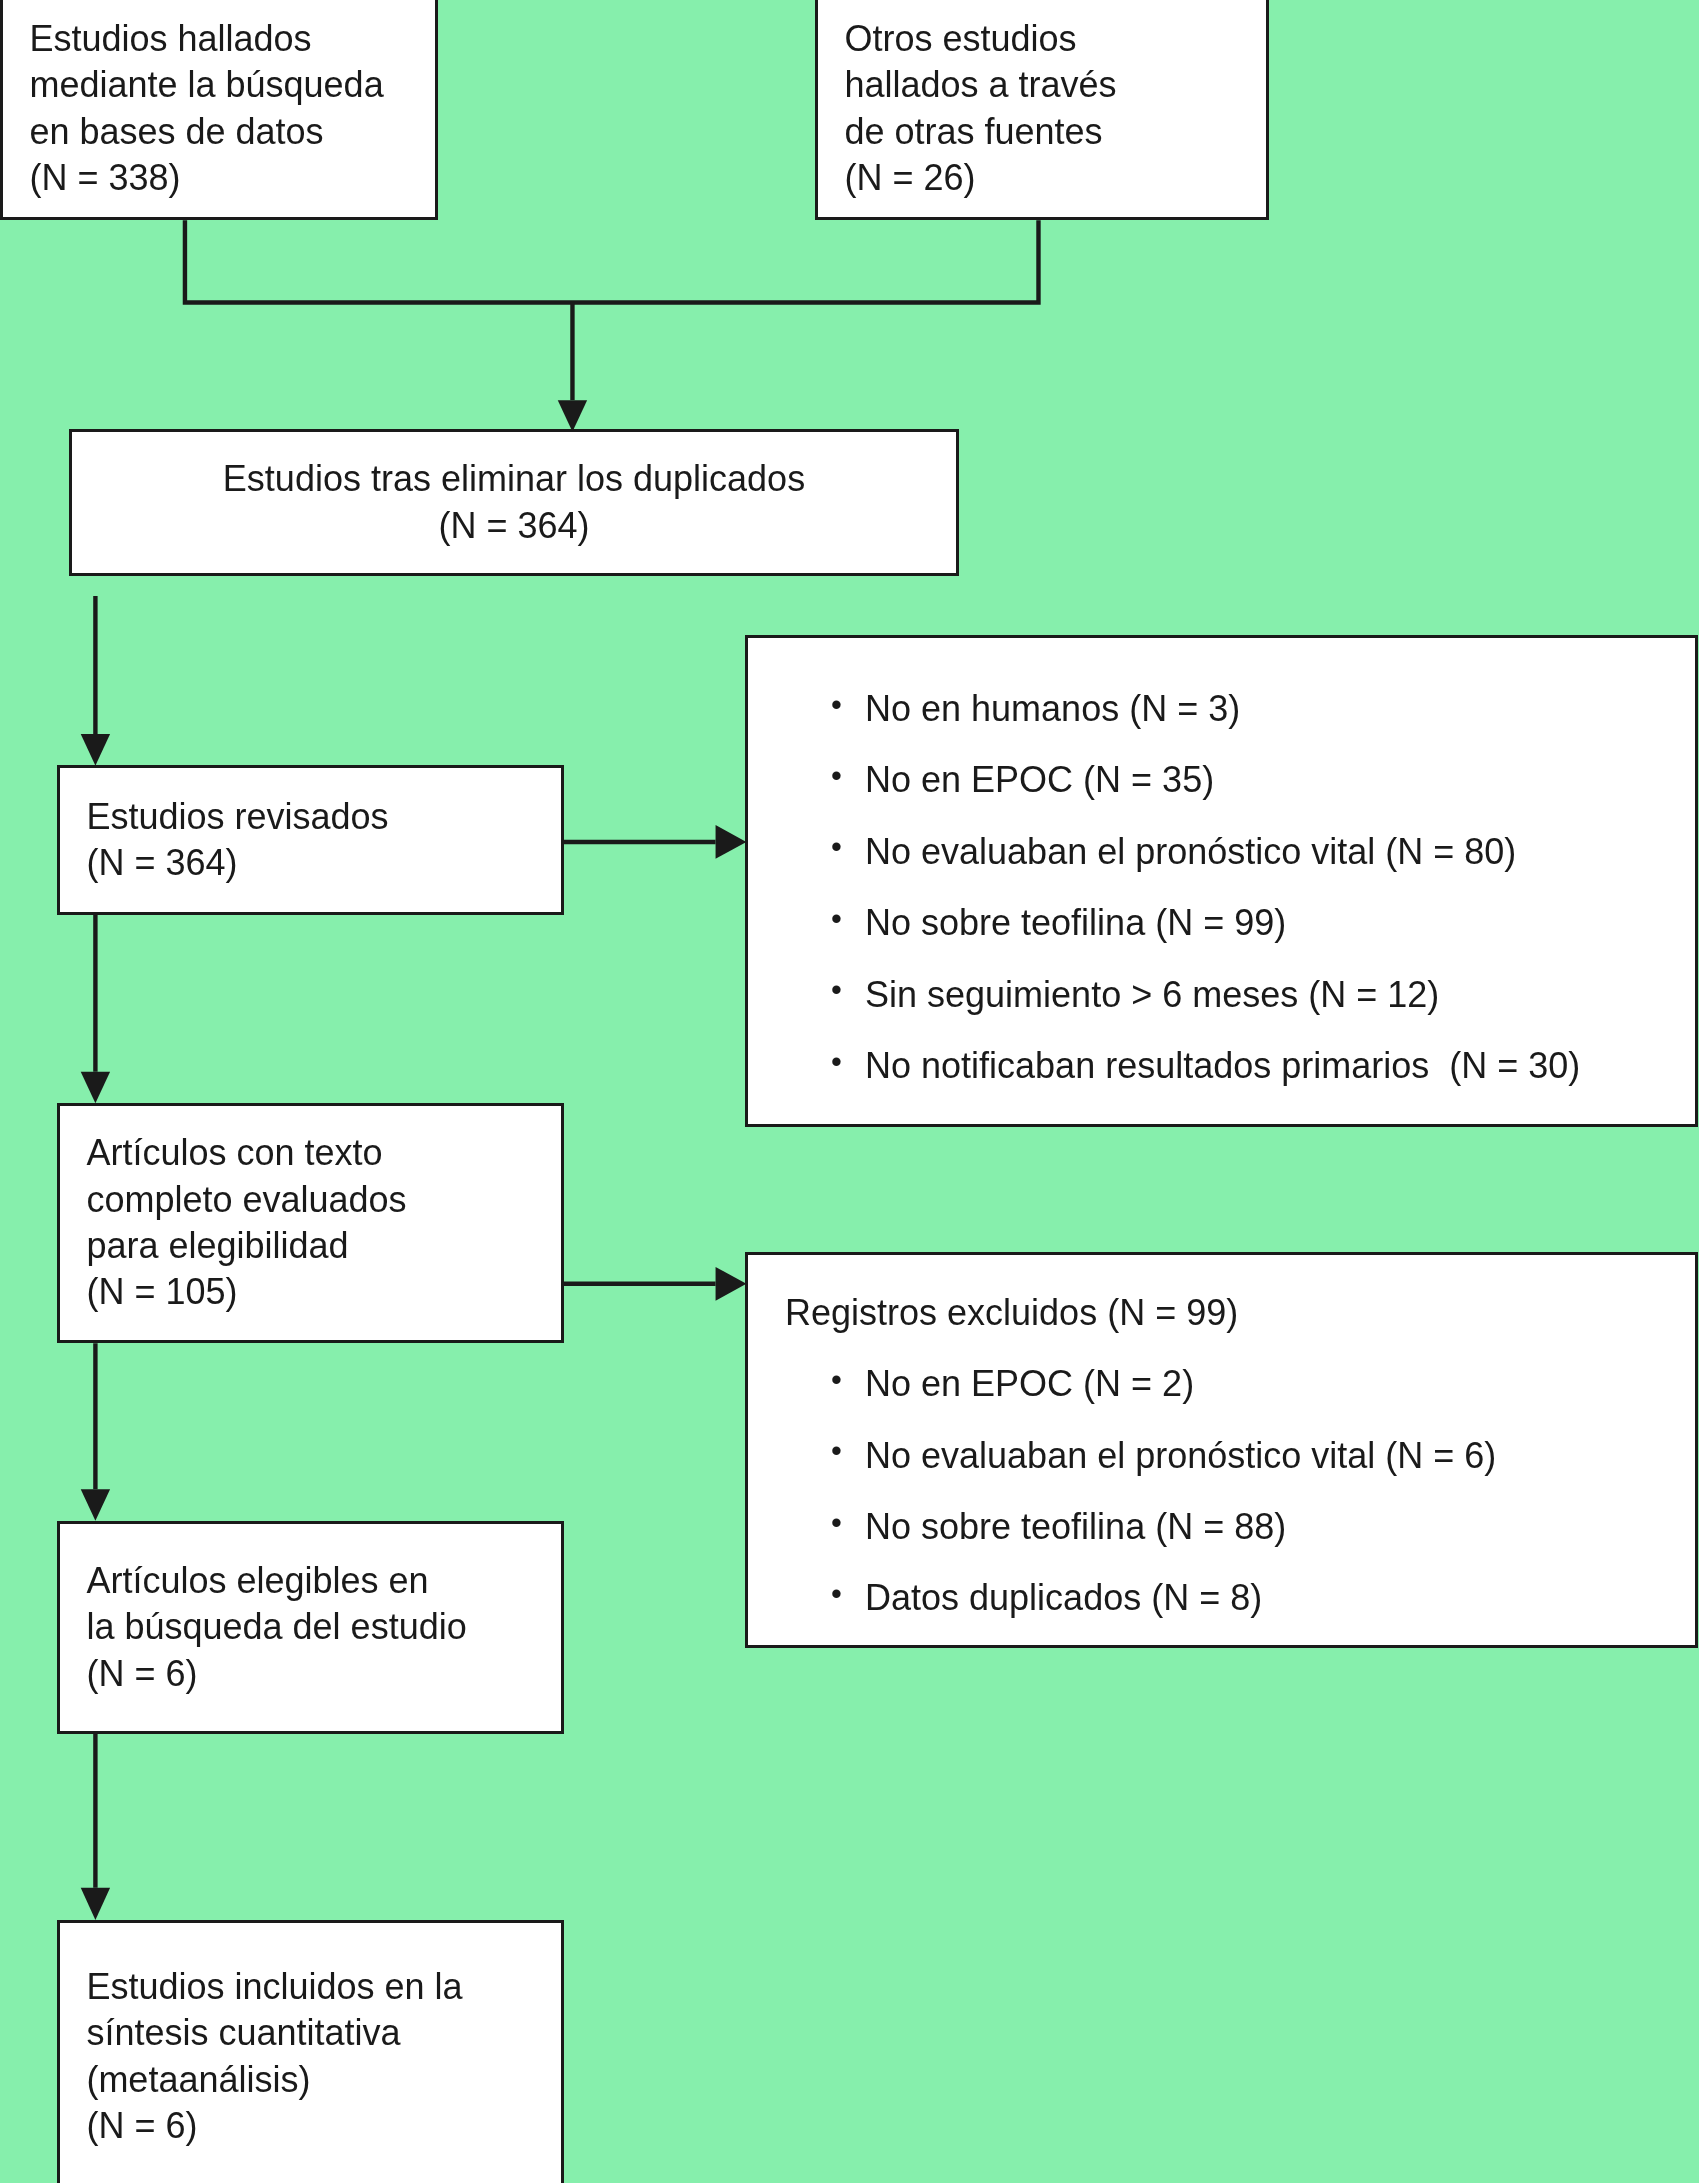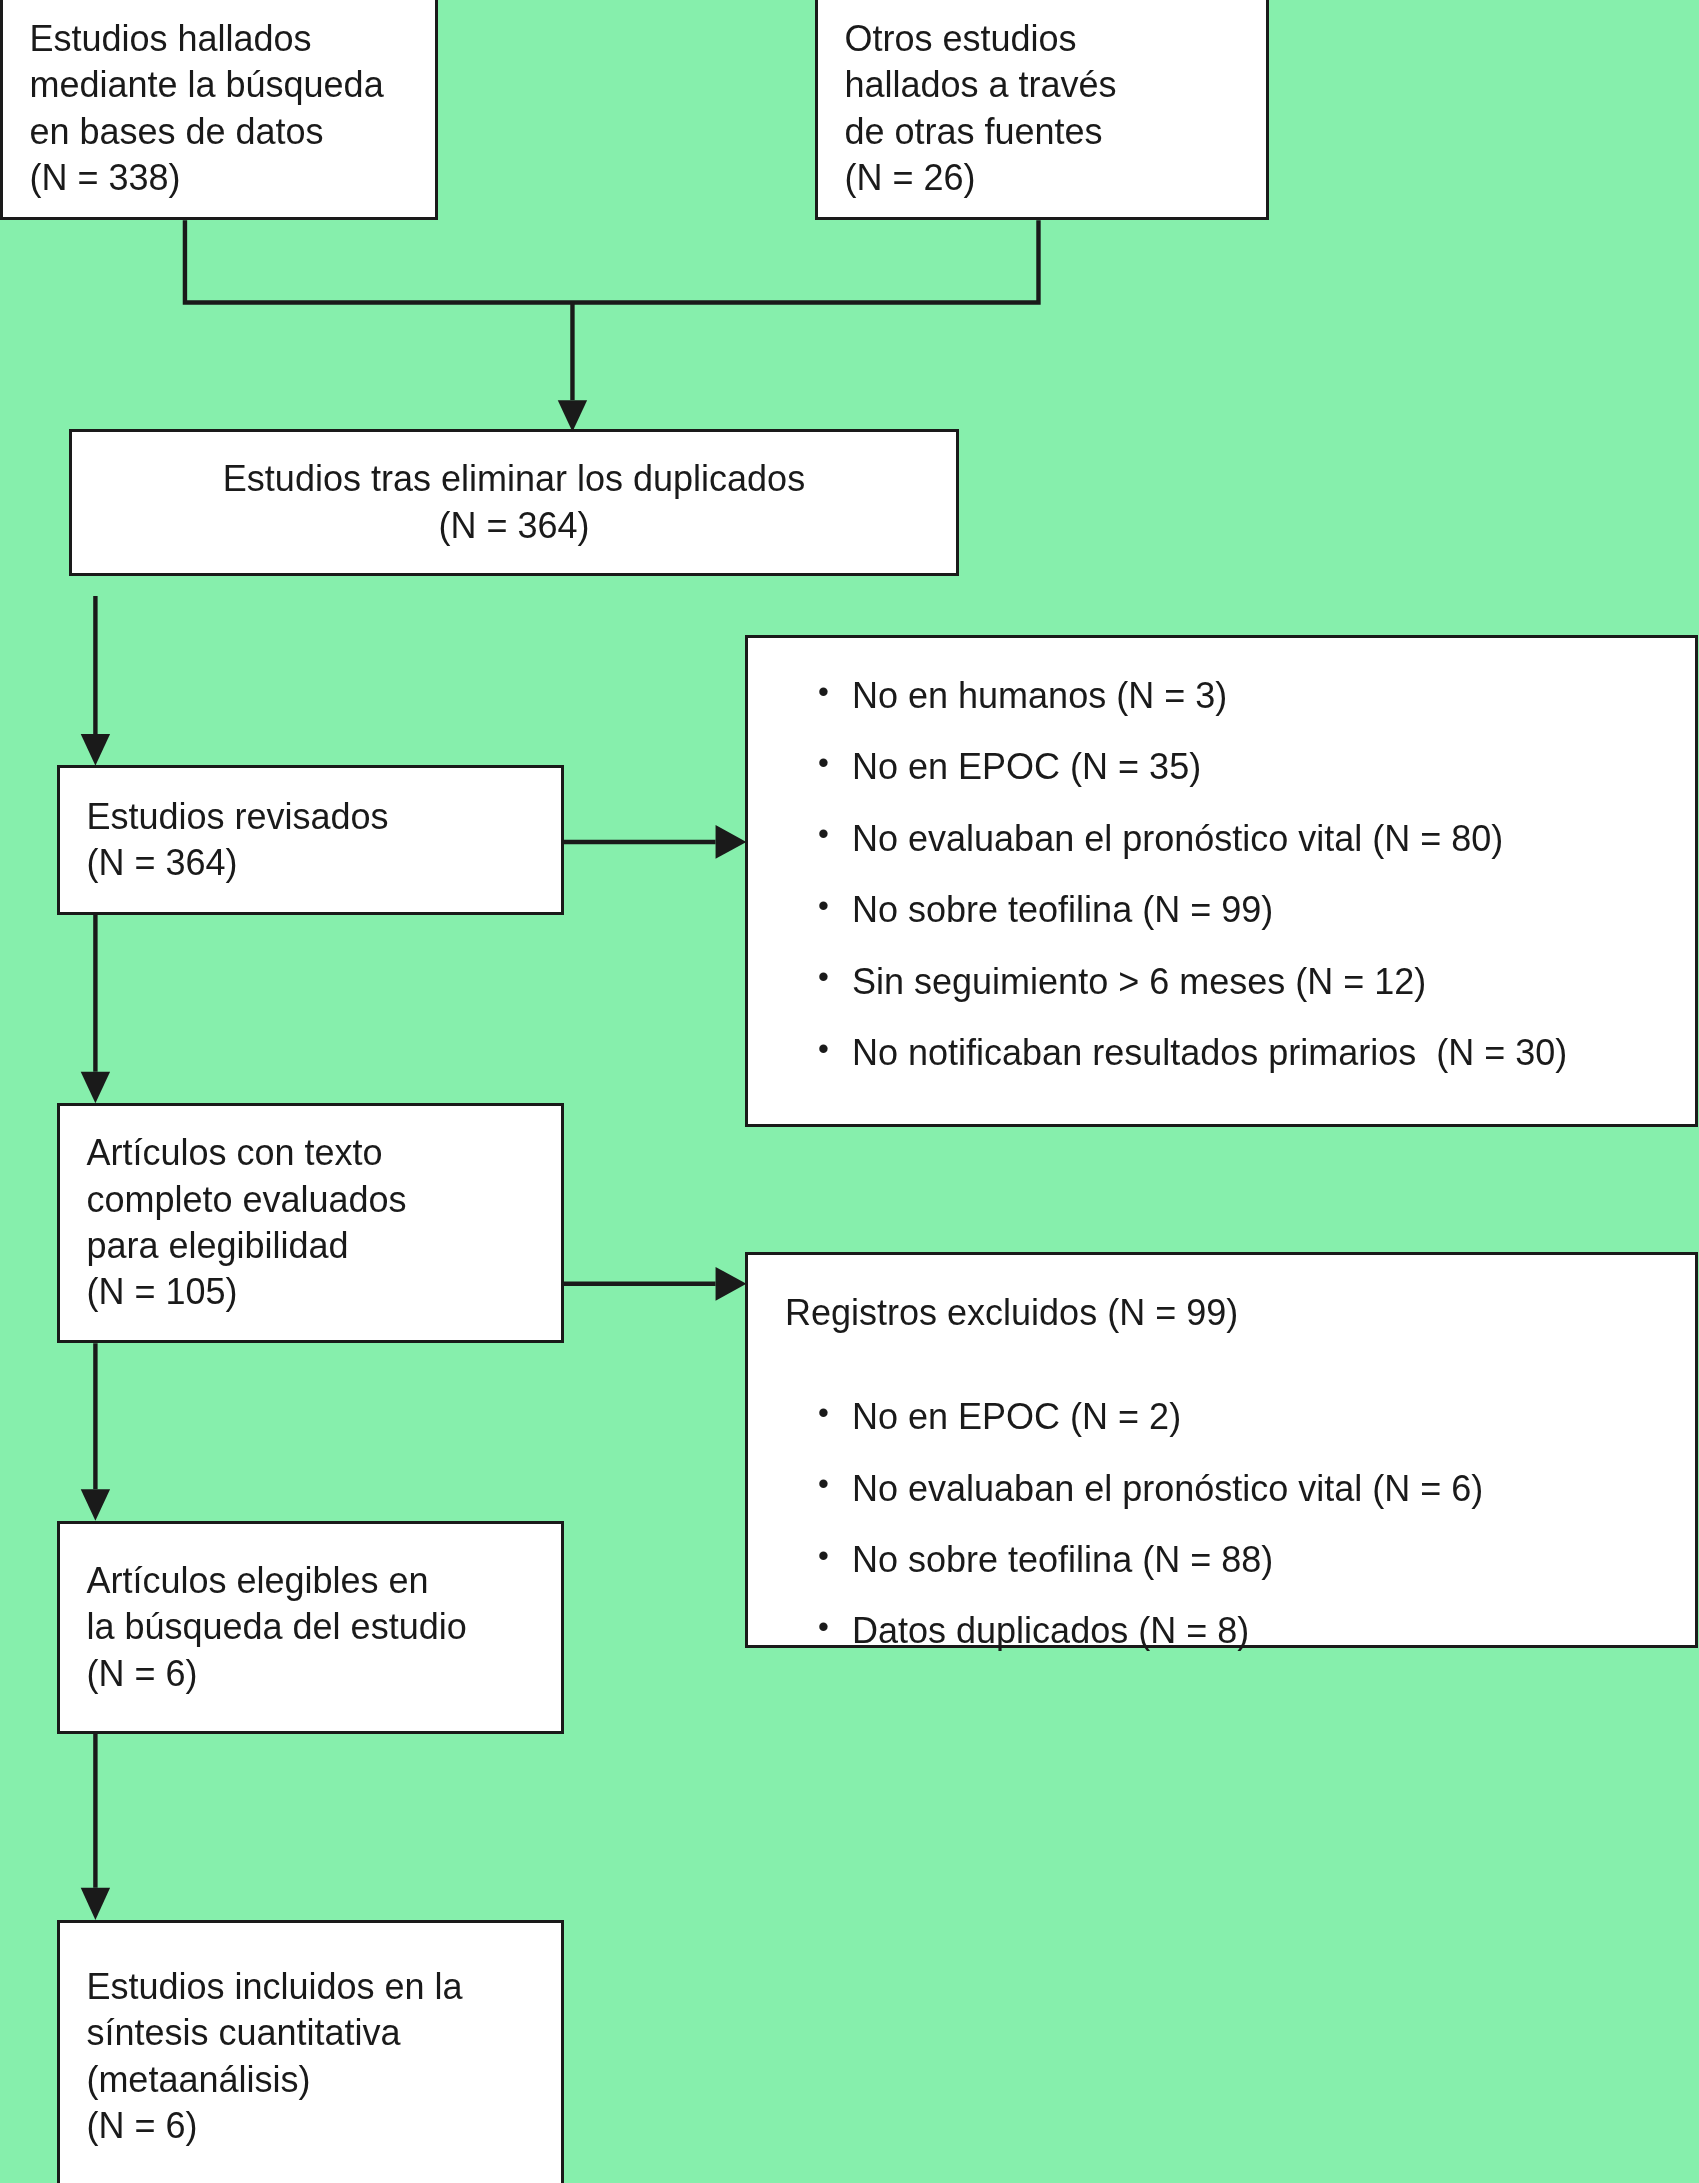--- a/index.html
+++ b/index.html
@@ -46,21 +46,21 @@
   }
   .excl-title {
     font-size: 36px;
     line-height: 1.29;
     padding: 0 37px;
     margin-bottom: 11.7px;
     color: #1a1a1a;
   }
   .excl-list {
     list-style: none;
-    margin: 0;
+    margin: 13px;
     padding: 0 29px 0 70px;
   }
   .excl-list li {
     font-size: 36px;
     line-height: 1.29;
     margin: 0 0 25px 0;
     position: relative;
     padding-left: 34px;
     color: #1a1a1a;
     white-space: pre;
@@ -161,21 +161,21 @@
     </ul>
   </div>
 
   <div class="flow-box" style="left:57px; top:1103px; width:507px; height:240px;">
     <div class="box-text">Artículos con texto
 completo evaluados
 para elegibilidad
 (N = 105)</div>
   </div>
 
-  <div class="flow-box" style="left:745px; top:1252px; width:953px; height:396px; justify-content:flex-start; padding-top:35px;gap:46px;">
+  <div class="flow-box" style="left:745px; top:1252px; width:953px; height:396px; justify-content:flex-start; padding-top:35px;">
     <div class="excl-title">Registros excluidos (N = 99)</div>
     <ul class="excl-list">
       <li>No en EPOC (N = 2)</li>
       <li>No evaluaban el pronóstico vital (N = 6)</li>
       <li>No sobre teofilina (N = 88)</li>
       <li>Datos duplicados (N = 8)</li>
     </ul>
   </div>
 
   <div class="flow-box" style="left:57px; top:1521px; width:507px; height:213px;">

